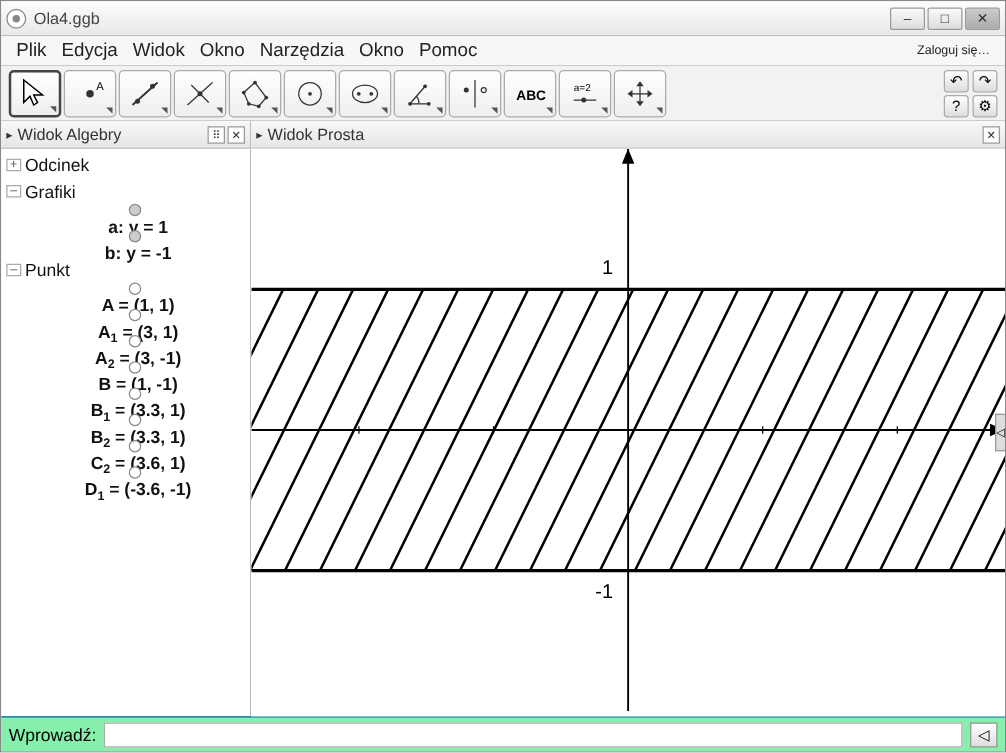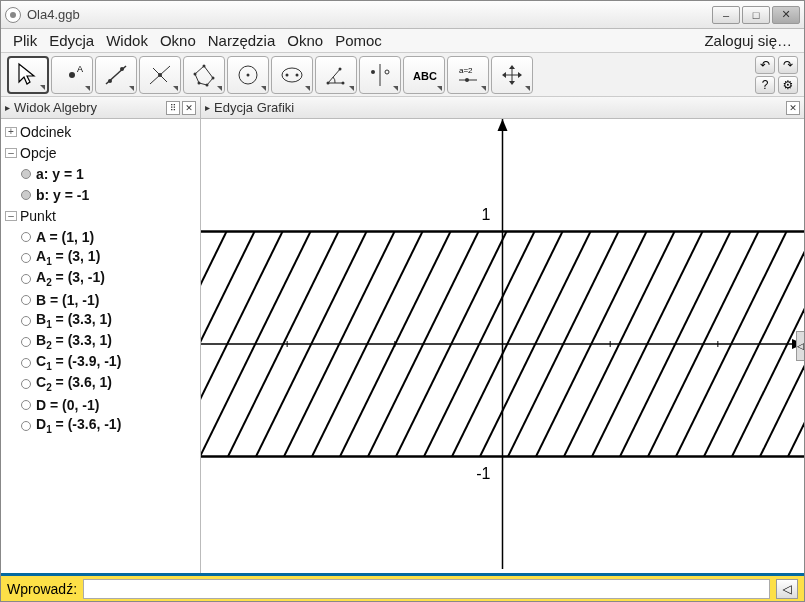--- a/index.html
+++ b/index.html
@@ -11,21 +11,21 @@
   .titlebar .icon { width: 16px; height: 16px; border: 1px solid #888; border-radius: 50%; margin-right: 6px; background:#fff; position:relative; }
   .titlebar .icon::after{content:"";position:absolute;width:6px;height:6px;background:#888;border-radius:50%;left:4px;top:4px;}
   .titlebar .title { flex: 1; font-size: 13px; color: #444; }
   .winbtns { display:flex; gap:2px; }
   .winbtn { width: 28px; height: 18px; background: linear-gradient(#fafafa,#ddd); border:1px solid #999; border-radius:2px; display:flex; align-items:center; justify-content:center; font-size:11px; color:#333;}
   .winbtn.close{background:linear-gradient(#ccc,#aaa);}
   
   .menubar { height: 24px; background: #f7f7f7; border-bottom:1px solid #ccc; display:flex; align-items:center; padding:0 6px; font-size:15px; color:#222; justify-content:space-between;}
   .menubar .left{display:flex; gap:0;}
   .menubar .left span{padding:2px 6px; cursor:default;}
-  .menubar .right{font-size:15px; padding-right:6px;}
+  .menubar .right{font-size:10px; padding-right:6px;}
   
   .toolbar { height: 44px; background:#f2f2f2; border-bottom:1px solid #ccc; display:flex; align-items:center; padding:2px 6px; gap:2px;}
   .tbtn { width:42px; height:38px; background:linear-gradient(#fff,#eee); border:1px solid #aaa; border-radius:4px; position:relative; display:flex; align-items:center; justify-content:center;}
   .tbtn.sel{border:2px solid #444;}
   .tbtn .corner{position:absolute; right:2px; bottom:2px; width:0;height:0;border-left:5px solid transparent;border-top:5px solid #555;}
   .tbtn svg{width:30px;height:30px;}
   .toolbar-right{margin-left:auto; display:flex; flex-direction:column; gap:2px; align-items:flex-end;}
   .toolbar-right .row{display:flex;gap:3px;}
   .smallbtn{width:20px;height:18px;border:1px solid #aaa;border-radius:3px;background:linear-gradient(#fff,#ddd);display:flex;align-items:center;justify-content:center;font-size:12px;}
   
@@ -33,37 +33,37 @@
   
   .algebra{width:200px; border-right:1px solid #bbb; display:flex; flex-direction:column; background:#fff;}
   .panel-head{height:22px; background:linear-gradient(#f8f8f8,#e6e6e6); border-bottom:1px solid #bbb; display:flex; align-items:center; padding:0 4px; font-size:13px; color:#333;}
   .panel-head .tri{margin-right:4px; font-size:10px;}
   .panel-head .spacer{flex:1;}
   .panel-head .pbtn{width:14px;height:14px;border:1px solid #999;margin-left:2px;background:#fff;font-size:9px;display:flex;align-items:center;justify-content:center;}
   
   .algebra-body{flex:1; overflow-y:scroll; font-size:14px; color:#111; padding:2px 0 2px 2px;}
   .tree-row{display:flex;align-items:center;height:21px;padding-left:2px;white-space:nowrap;}
   .tree-row .exp{width:12px;text-align:center;font-size:10px;color:#555;border:1px solid #aaa;height:10px;line-height:8px;margin-right:3px;background:#fff;}
-  .tree-row.child{padding-left:18px;}
+  .tree-row.child{padding-left:18px;flex-direction:column;}
   .dot{width:10px;height:10px;border-radius:50%;background:#ccc;border:1px solid #888;margin-right:5px;flex-shrink:0;}
   .ring{width:10px;height:10px;border-radius:50%;background:#fff;border:1px solid #888;margin-right:5px;flex-shrink:0;}
   .tree-row b{font-weight:bold;}
   sub{font-size:10px;vertical-align:sub;}
   
   ::-webkit-scrollbar{width:16px;height:16px;}
   ::-webkit-scrollbar-track{background:#eee;border-left:1px solid #ccc;}
   ::-webkit-scrollbar-thumb{background:linear-gradient(#ddd,#bbb);border:1px solid #999;border-radius:2px;}
   ::-webkit-scrollbar-button{background:#ddd;border:1px solid #999;height:16px;}
   
   .graphics{flex:1; display:flex; flex-direction:column; background:#fff; position:relative;}
   .graphics-body{flex:1; position:relative; overflow:hidden; background:#fff;}
   .graphics-body svg{position:absolute;left:0;top:0;}
   .side-tab{position:absolute;right:0;top:50%;transform:translateY(-50%);width:8px;height:30px;background:#ddd;border:1px solid #999;border-right:none;display:flex;align-items:center;justify-content:center;font-size:9px;}
   
-  .inputbar{height:28px;border-top:3px solid #0369a1;background:#fde047;display:flex;align-items:center;padding:0 6px;font-size:14px;gap:6px;}
+  .inputbar{height:28px;border-top:1px solid #0369a1;background:#86efac;display:flex;align-items:center;padding:0 6px;font-size:14px;gap:6px;}
   .inputbar input{flex:1;height:20px;border:1px solid #aaa;background:#fff;padding:0 4px;font-size:13px;}
   .inputbar .go{width:22px;height:20px;border:1px solid #999;background:linear-gradient(#fff,#ddd);display:flex;align-items:center;justify-content:center;font-size:12px;}
 </style>
 </head>
 <body>
 
 <div class="window">
 
   <div class="titlebar">
     <div class="icon"></div>
@@ -206,21 +206,21 @@
         <span class="pbtn">⠿</span>
         <span class="pbtn">✕</span>
       </div>
       <div class="algebra-body" id="algebra-tree">
           <div class="tree-row">
             <span class="exp">+</span>
             <span>Odcinek</span>
           </div>
           <div class="tree-row">
             <span class="exp">–</span>
-            <span>Opcje</span>
+            <span>Grafiki</span>
           </div>
           <div class="tree-row child">
             <span class="dot"></span>
             <span><b>a: y = 1</b></span>
           </div>
           <div class="tree-row child">
             <span class="dot"></span>
             <span><b>b: y = -1</b></span>
           </div>
           <div class="tree-row">
@@ -246,41 +246,33 @@
           <div class="tree-row child">
             <span class="ring"></span>
             <span><b>B<sub>1</sub> = (3.3, 1)</b></span>
           </div>
           <div class="tree-row child">
             <span class="ring"></span>
             <span><b>B<sub>2</sub> = (3.3, 1)</b></span>
           </div>
           <div class="tree-row child">
             <span class="ring"></span>
-            <span><b>C<sub>1</sub> = (-3.9, -1)</b></span>
-          </div>
-          <div class="tree-row child">
-            <span class="ring"></span>
             <span><b>C<sub>2</sub> = (3.6, 1)</b></span>
-          </div>
-          <div class="tree-row child">
-            <span class="ring"></span>
-            <span><b>D = (0, -1)</b></span>
           </div>
           <div class="tree-row child">
             <span class="ring"></span>
             <span><b>D<sub>1</sub> = (-3.6, -1)</b></span>
           </div>
         </div>
     </div>
 
     <div class="graphics">
       <div class="panel-head">
         <span class="tri">▸</span>
-        <span>Edycja Grafiki</span>
+        <span>Widok Prosta</span>
         <span class="spacer"></span>
         <span class="pbtn">✕</span>
       </div>
       <div class="graphics-body">
         <svg id="plot" width="603" height="450">
             <defs>
               <clipPath id="band">
                 <rect x="0" y="112.5" width="603" height="225"></rect>
               </clipPath>
             </defs>

